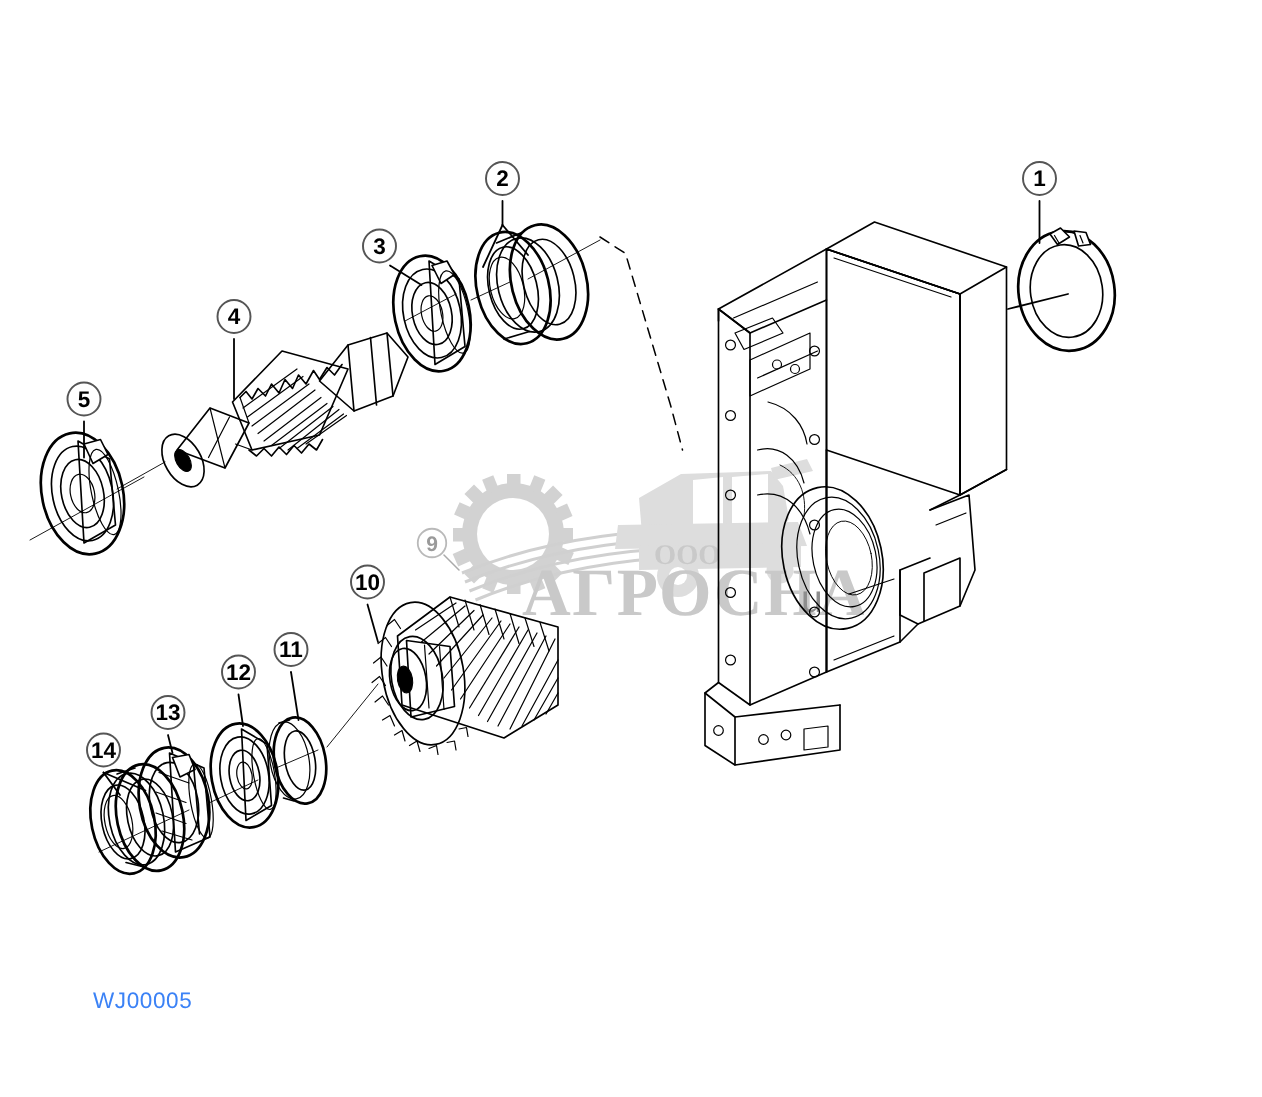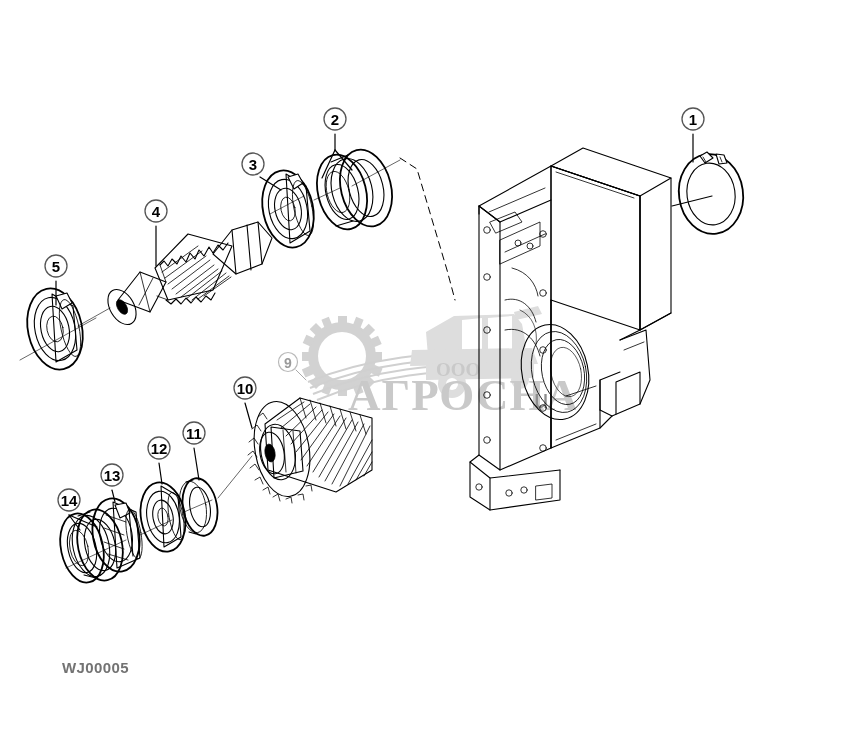--- a/index.html
+++ b/index.html
@@ -69,23 +69,23 @@
   .wm-shape { fill: #d2d2d2; }
   .wm-shape-light { fill: #dddddd; }
   .wm-line { fill: none; stroke: #d0d0d0; stroke-width: 2; }
   
   #caption {
     position: absolute;
     left: 62px;
     top: 659px;
     font-family: "Liberation Sans", sans-serif;
     font-size: 15px;
-    font-weight: bold;
+    font-weight: normal;
     letter-spacing: 0.4px;
-    color: #737373;
+    color: #3b82f6;
     white-space: nowrap;
   }
   .wm-u {
     font-family: "Liberation Sans", sans-serif;
     font-size: 26px;
     fill: #8d8d8d;
   }
 </style>
 </head>
 <body>

